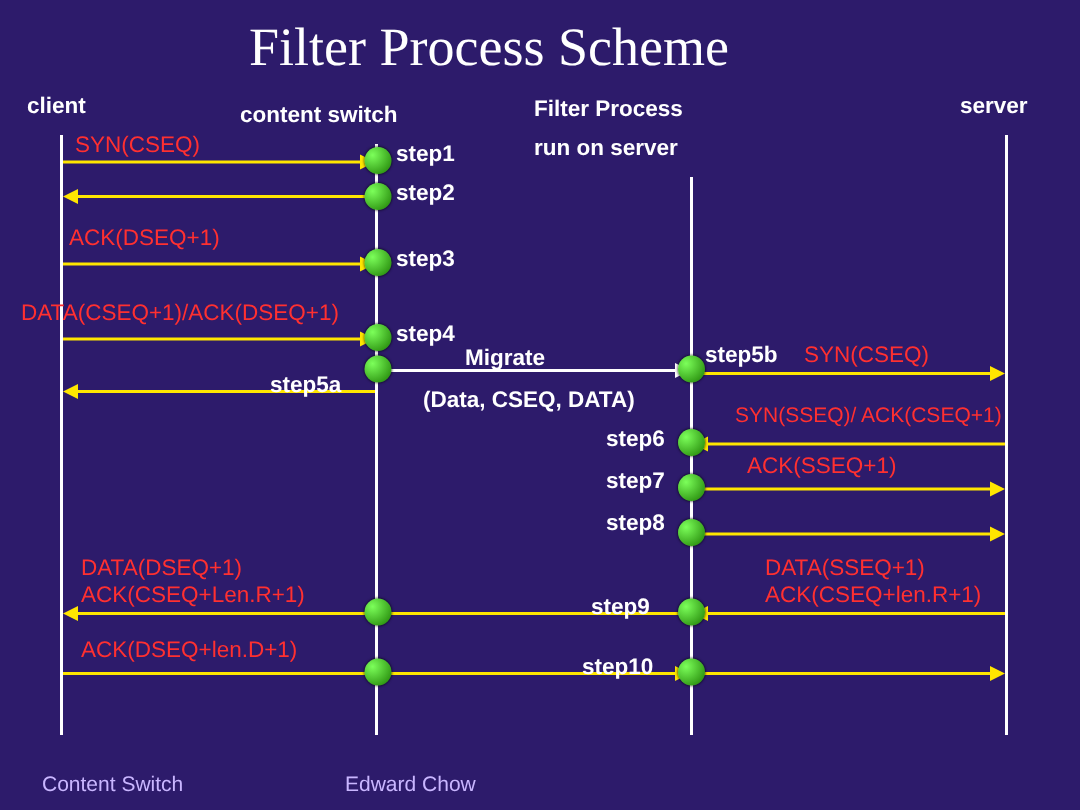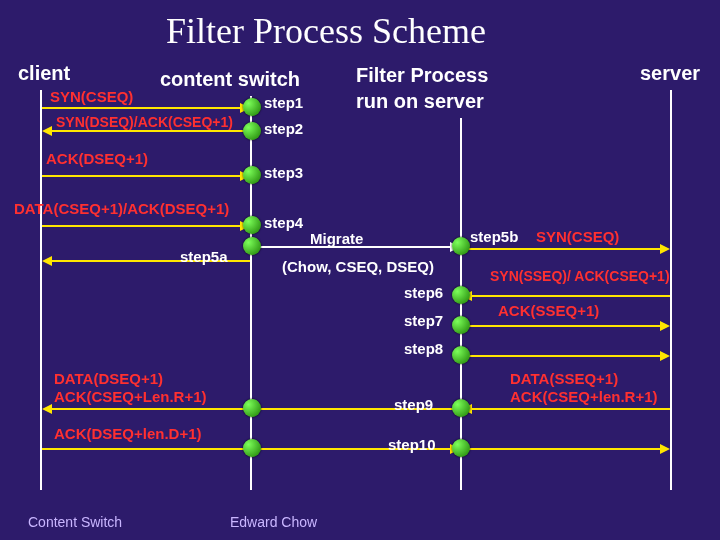--- a/index.html
+++ b/index.html
@@ -1,20 +1,20 @@
 <!DOCTYPE html>
 <html><head>
 <meta charset="utf-8">
 <style>
 html,body{margin:0;padding:0;width:720px;height:540px;background:#2d1b6b;font-family:Arial,Helvetica,sans-serif;overflow:hidden}
 .stage{position:relative;width:720px;height:540px}
 .title{position:absolute;top:10px;left:0;width:652px;text-align:center;font-family:"Times New Roman",serif;font-size:36px;color:#fff}
 .txt{position:absolute;color:#fff;font-size:18px;font-weight:bold;white-space:nowrap}
-.lbl{position:absolute;color:#ffe600;font-size:15px;font-weight:bold;white-space:nowrap}
-.hdr{font-size:20px}
+.lbl{position:absolute;color:#ffe600;font-size:15px;font-weight:normal;white-space:nowrap}
+.hdr{font-size:15px}
 .vline{position:absolute;width:2px;background:#fff}
 .hline{position:absolute;height:2px;background:#ffe600}
 .hline2{position:absolute;height:2px;background:#fff}
 .arrow-r{position:absolute;width:0;height:0;border-top:5px solid transparent;border-bottom:5px solid transparent;border-left:10px solid #ffe600}
 .arrow-l{position:absolute;width:0;height:0;border-top:5px solid transparent;border-bottom:5px solid transparent;border-right:10px solid #ffe600}
 .arrow-r2{position:absolute;width:0;height:0;border-top:5px solid transparent;border-bottom:5px solid transparent;border-left:10px solid #fff}
 .dot{position:absolute;width:18px;height:18px;border-radius:50%;background:radial-gradient(circle at 30% 30%,#7cff5a,#1a7a00);box-shadow:0 0 2px #000}
 .red{color:#ff3030}
 .footer{position:absolute;bottom:10px;color:#c9b6ff;font-size:14px}
 </style>
@@ -34,37 +34,36 @@
   <div class="vline" style="left:250px;top:96px;height:394px"></div>
   <div class="vline" style="left:460px;top:118px;height:372px"></div>
   <div class="vline" style="left:670px;top:90px;height:400px"></div>
 
   <div class="hline" style="left:42px;top:107px;width:200px"></div>
   <div class="arrow-r" style="left:240px;top:103px"></div>
   <div class="lbl red" style="left:50px;top:88px">SYN(CSEQ)</div>
 
   <div class="hline" style="left:50px;top:130px;width:200px"></div>
   <div class="arrow-l" style="left:42px;top:126px"></div>
-  <div class="lbl red" style="left:56px;top:114px;font-size:14px">SYN(DSEQ)/ACK(CSEQ+1)</div>
 
   <div class="hline" style="left:42px;top:175px;width:200px"></div>
   <div class="arrow-r" style="left:240px;top:171px"></div>
   <div class="lbl red" style="left:46px;top:150px">ACK(DSEQ+1)</div>
 
   <div class="hline" style="left:42px;top:225px;width:200px"></div>
   <div class="arrow-r" style="left:240px;top:221px"></div>
   <div class="lbl red" style="left:14px;top:200px">DATA(CSEQ+1)/ACK(DSEQ+1)</div>
 
   <div class="hline" style="left:50px;top:260px;width:200px"></div>
   <div class="arrow-l" style="left:42px;top:256px"></div>
 
   <div class="hline2" style="left:252px;top:246px;width:200px"></div>
   <div class="arrow-r2" style="left:450px;top:242px"></div>
   <div class="txt" style="left:310px;top:230px;font-size:15px">Migrate</div>
-  <div class="txt" style="left:282px;top:258px;font-size:15px">(Chow, CSEQ, DSEQ)</div>
+  <div class="txt" style="left:282px;top:258px;font-size:15px">(Data, CSEQ, DATA)</div>
 
   <div class="hline" style="left:462px;top:248px;width:200px"></div>
   <div class="arrow-r" style="left:660px;top:244px"></div>
   <div class="lbl red" style="left:536px;top:228px">SYN(CSEQ)</div>
 
   <div class="hline" style="left:470px;top:295px;width:200px"></div>
   <div class="arrow-l" style="left:462px;top:291px"></div>
   <div class="lbl red" style="left:490px;top:268px;font-size:14px">SYN(SSEQ)/ ACK(CSEQ+1)</div>
 
   <div class="hline" style="left:462px;top:325px;width:200px"></div>

